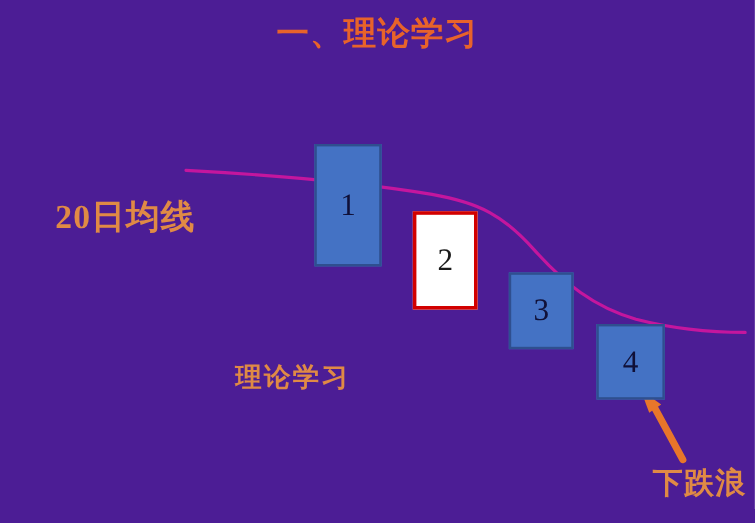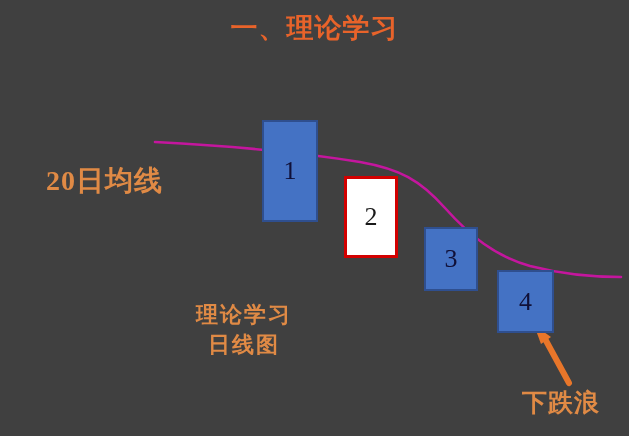--- a/index.html
+++ b/index.html
@@ -11,21 +11,21 @@
     height: 436px;
     background: #ffffff;
     font-family: "Liberation Sans", sans-serif;
     overflow: hidden;
     position: relative;
   }
   #slide {
     position: relative;
     width: 629px;
     height: 436px;
-    background: #404040;
+    background: #4c1d95;
   }
 
   
   .slide-title {
     position: absolute;
     left: 0;
     top: 10px;
     width: 629px;
     text-align: center;
     font-family: "Liberation Serif", serif;
@@ -90,21 +90,21 @@
     left: 196px;
     top: 300px;
     font-size: 22px;
     color: #e08a45;
     text-align: center;
     line-height: 1.35;
     letter-spacing: 2px;
   }
   #label-index .line2 { display: block; }
   #label-wave {
-    left: 522px;
+    left: 544px;
     top: 386px;
     font-size: 25px;
     color: #e08a45;
     letter-spacing: 1px;
   }
 </style>
 </head>
 <body>
 
 <div id="slide">
@@ -138,18 +138,17 @@
   </div>
 
   <div class="candle filled" id="candle-4">
     <span>4</span>
   </div>
 
   <div class="anno" id="label-ma">20日均线</div>
 
   <div class="anno" id="label-index">
     <span>理论学习</span>
-    <span class="line2">日线图</span>
   </div>
 
   <div class="anno" id="label-wave">下跌浪</div>
 
 </div>
 
 </body></html>

